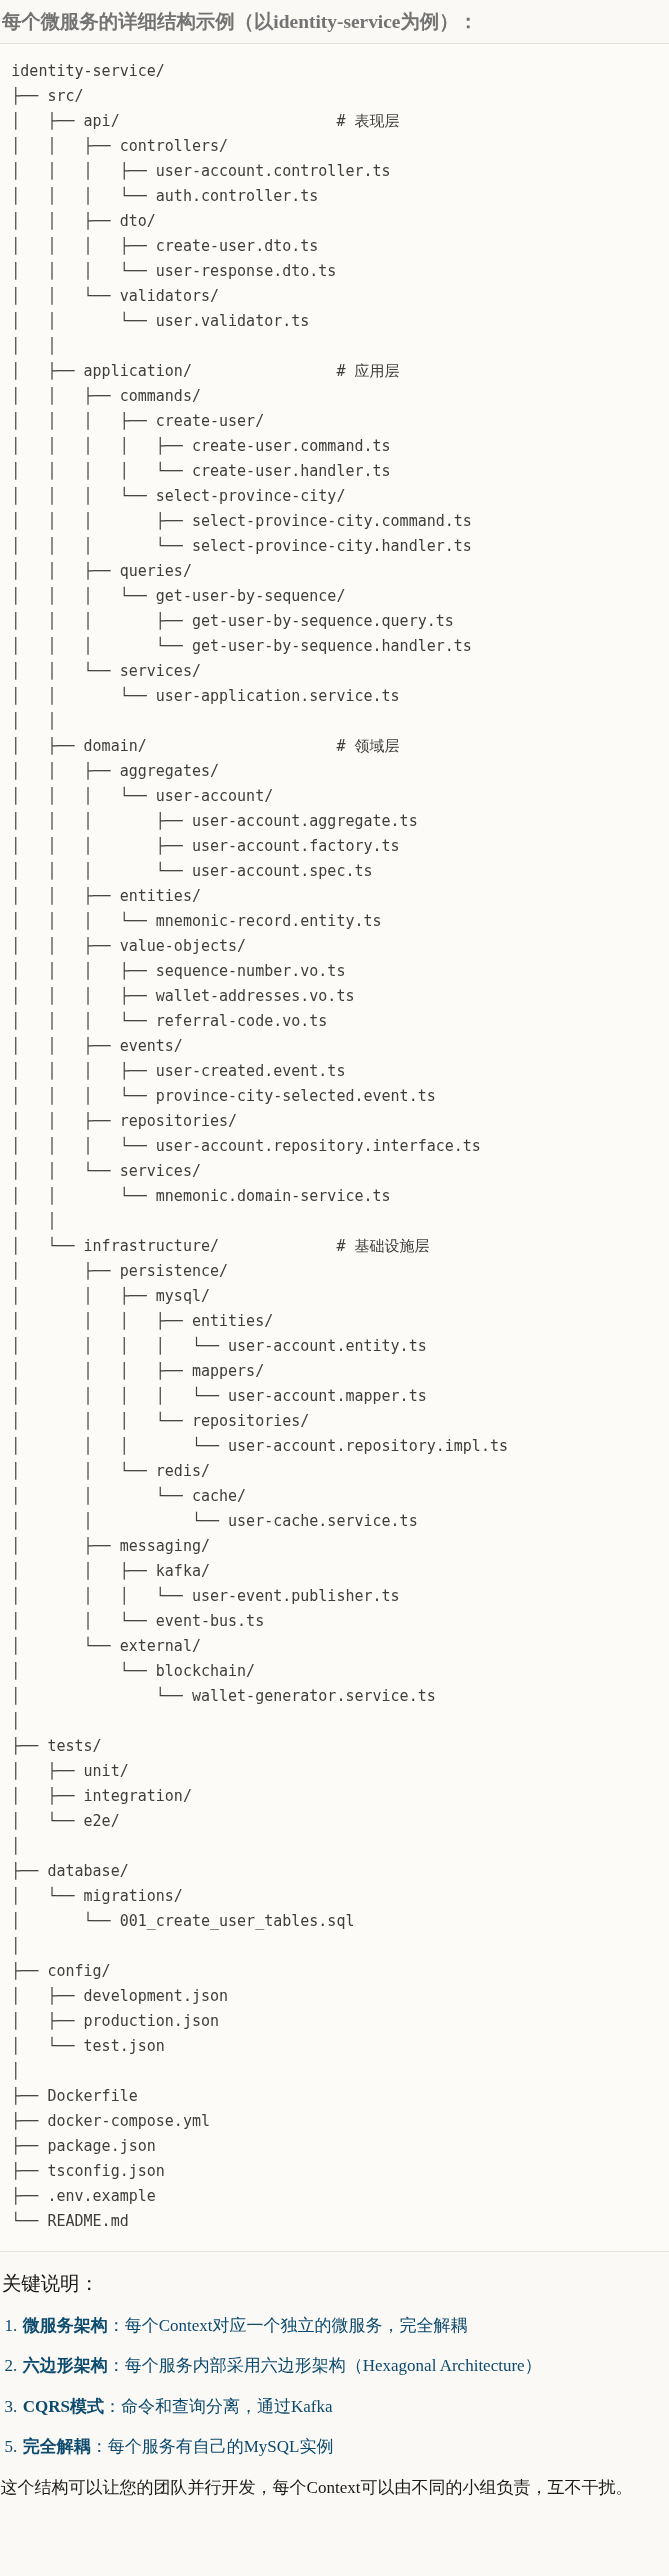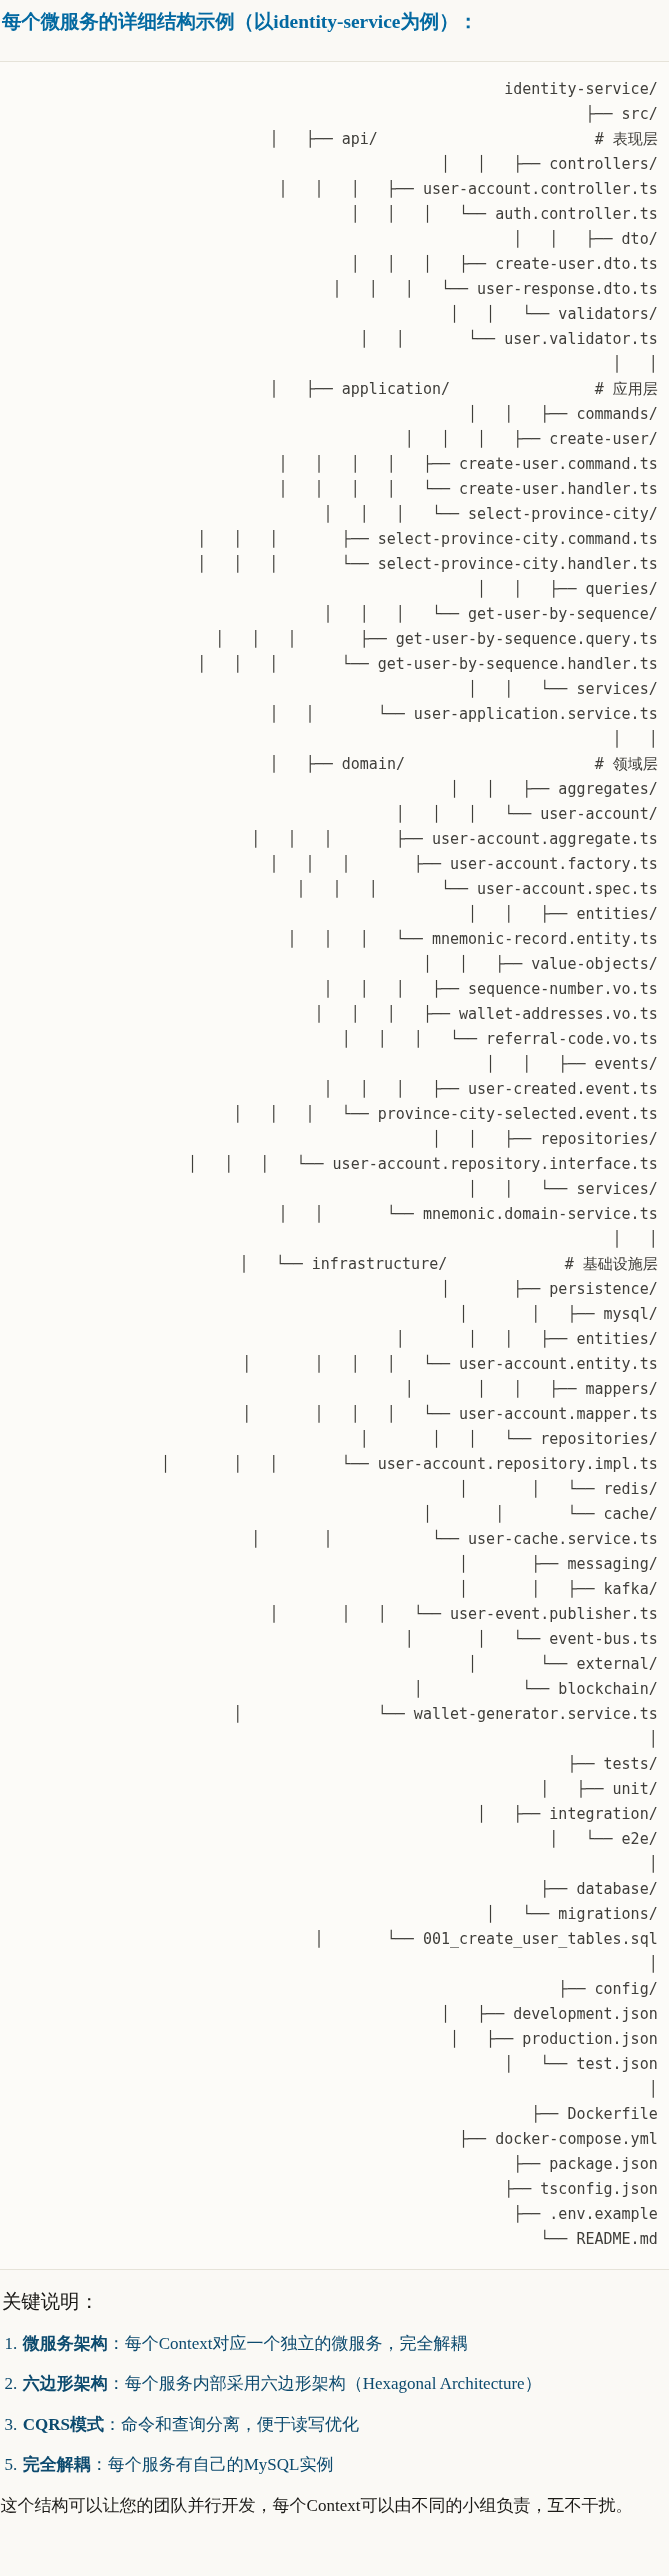--- a/index.html
+++ b/index.html
@@ -11,32 +11,31 @@
     padding-bottom: 8.8px;
   }
   .page { width: 669px; }
 
   .title {
     margin: 0;
     padding: 8.8px 1.9px 0 1.9px;
     font-size: 19.4px;
     line-height: 1.32;
     font-weight: 700;
-    color: #0369a1;
+    color: #737373;
     font-family: "Liberation Serif", serif;
   }
 
   .code-block {
-    margin-top: 27px;
+    margin-top: 9px;
     background: #FCFBF8;
     border-top: 0.6px solid #E6E3D9;
     border-bottom: 0.6px solid #E6E3D9;
     padding: 15px 11.3px 16.3px 11.3px;
     overflow: hidden;
-    text-align: right;
   }
   .code-block pre {
     margin: 0;
     font-family: "DejaVu Sans Mono", monospace;
     font-size: 15px;
     line-height: 25px;
     color: #3F3E3A;
     white-space: pre;
   }
 
@@ -168,21 +167,21 @@
 
     <div class="note-item">
       <span class="num">1.</span><strong class="term">微服务架构</strong><span class="sep">：</span><span class="desc">每个Context对应一个独立的微服务，完全解耦</span>
     </div>
 
     <div class="note-item">
       <span class="num">2.</span><strong class="term">六边形架构</strong><span class="sep">：</span><span class="desc">每个服务内部采用六边形架构（Hexagonal Architecture）</span>
     </div>
 
     <div class="note-item">
-      <span class="num">3.</span><strong class="term">CQRS模式</strong><span class="sep">：</span><span class="desc">命令和查询分离，便于读写优化</span>
+      <span class="num">3.</span><strong class="term">CQRS模式</strong><span class="sep">：</span><span class="desc">命令和查询分离，通过Kafka</span>
     </div>
 
 
     <div class="note-item">
       <span class="num">5.</span><strong class="term">完全解耦</strong><span class="sep">：</span><span class="desc">每个服务有自己的MySQL实例</span>
     </div>
 
 
     <p class="footer-text">这个结构可以让您的团队并行开发，每个Context可以由不同的小组负责，互不干扰。</p>
   </div>

